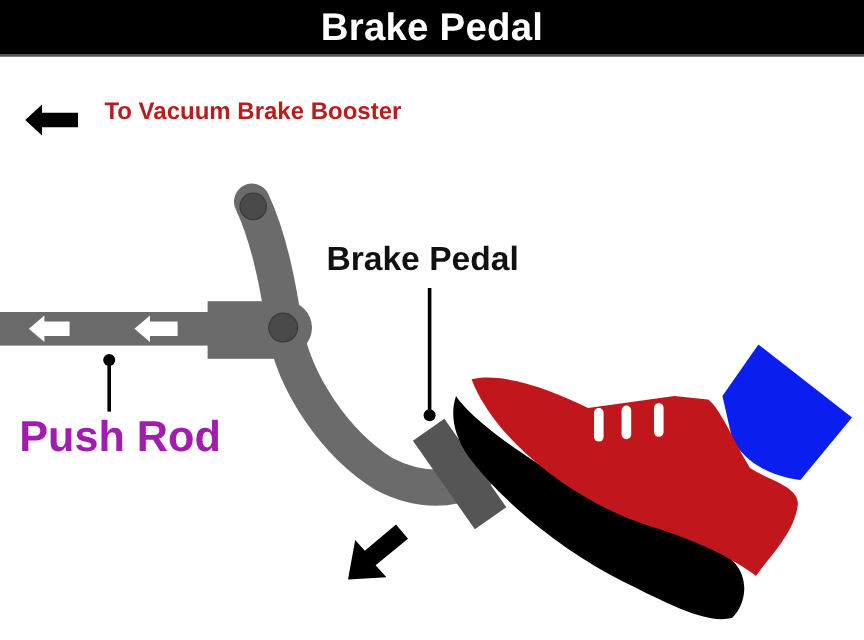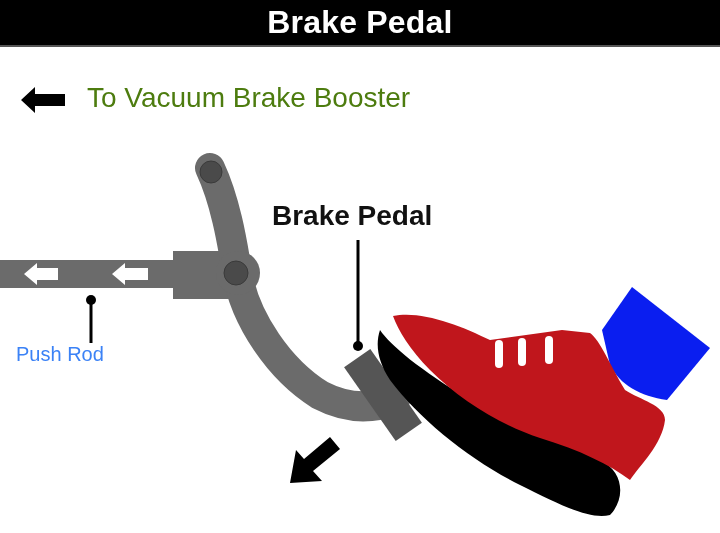--- a/index.html
+++ b/index.html
@@ -1,21 +1,21 @@
 <!DOCTYPE html>
 <html><head>
   <meta charset="utf-8">
   <style>
     html, body { margin: 0; padding: 0; background: #ffffff; }
     body { width: 720px; height: 533px; position: relative; overflow: hidden; font-family: "Liberation Sans", sans-serif; }
     .title-bar { position: absolute; left: 0; top: 0; width: 720px; height: 45px; background: #000; border-bottom: 2px solid #555; }
     .title-text { position: absolute; left: 0; top: 4px; width: 720px; text-align: center; color: #fff; font-size: 32px; font-weight: bold; letter-spacing: 0.2px; }
-    .booster-label { position: absolute; left: 87px; top: 82px; font-size: 28px; font-weight: normal; color: #4d7c0f; white-space: nowrap; }
+    .booster-label { position: absolute; left: 87px; top: 82px; font-size: 20px; font-weight: bold; color: #b91c1c; white-space: nowrap; }
     .pedal-label { position: absolute; left: 272px; top: 200px; font-size: 28px; font-weight: bold; color: #111; white-space: nowrap; }
-    .pushrod-label { position: absolute; left: 16px; top: 343px; font-size: 20px; font-weight: normal; color: #3b82f6; white-space: nowrap; }
+    .pushrod-label { position: absolute; left: 16px; top: 343px; font-size: 36px; font-weight: bold; color: #a21caf; white-space: nowrap; }
     svg.diagram { position: absolute; left: 0; top: 0; }
   </style>
 </head>
 <body>
 
 <div class="title-bar">
   <div class="title-text">Brake Pedal</div>
 </div>
 
 <svg class="diagram" width="720" height="533" viewBox="0 0 720 533">

